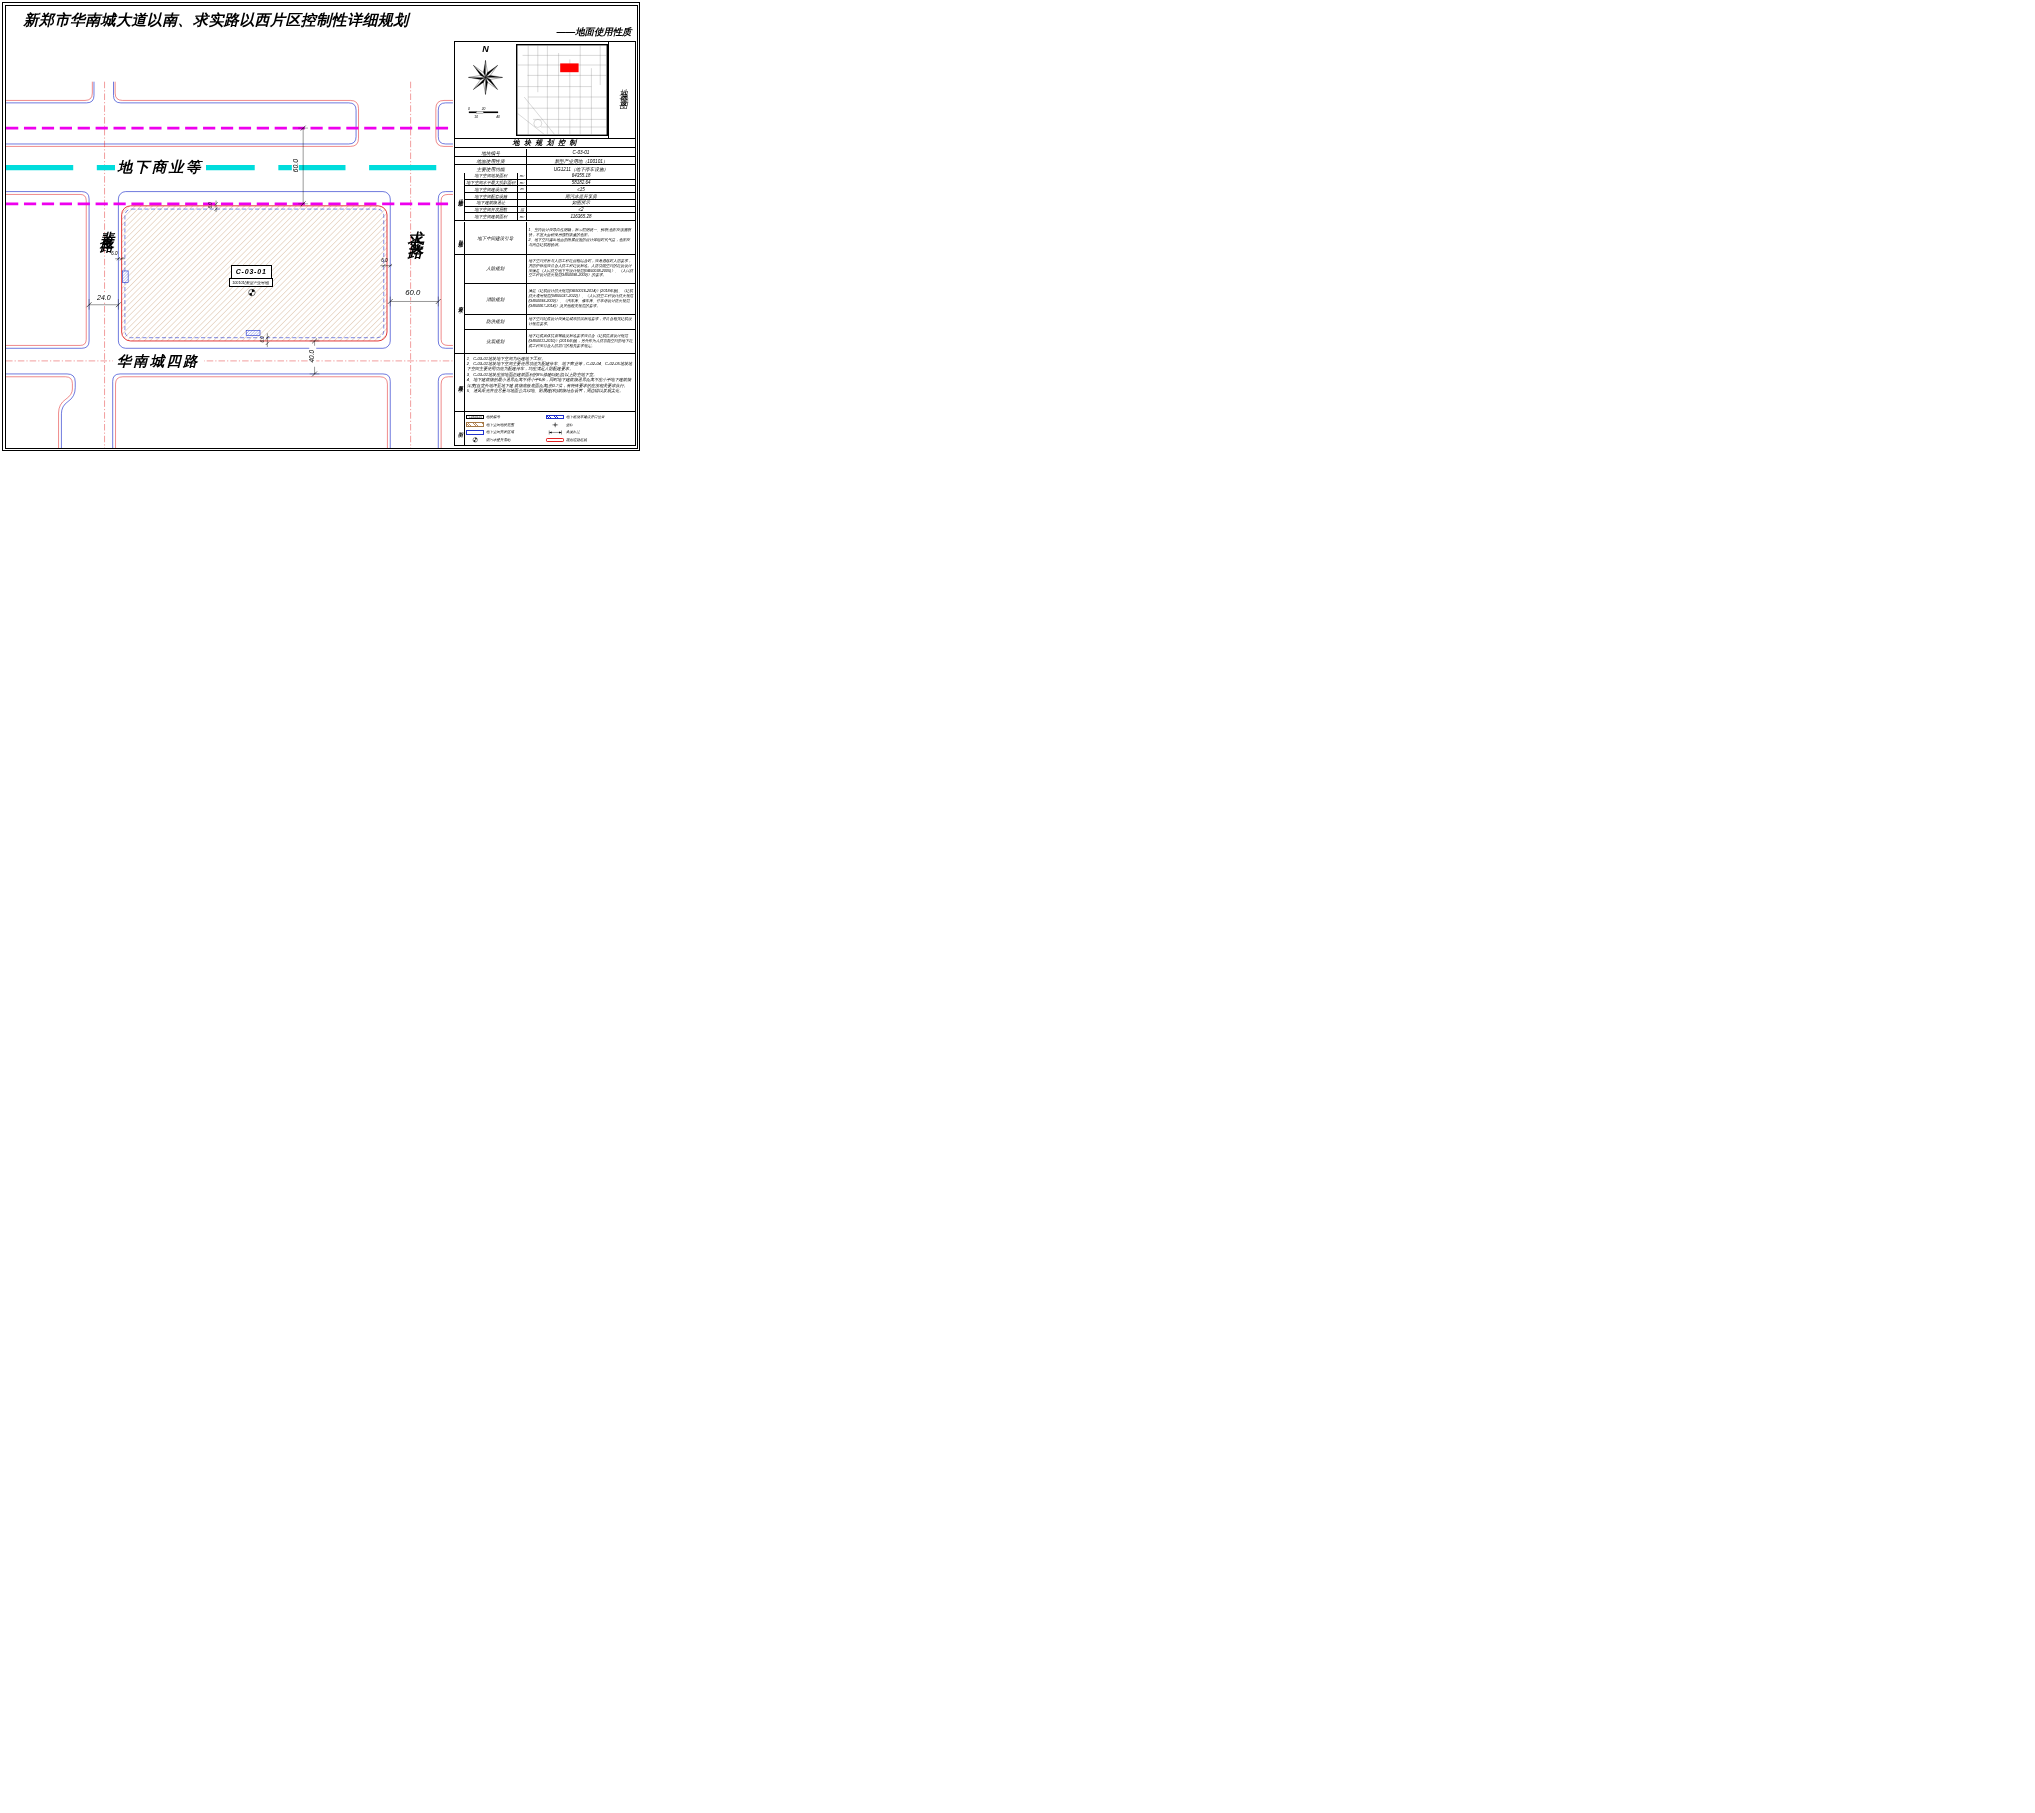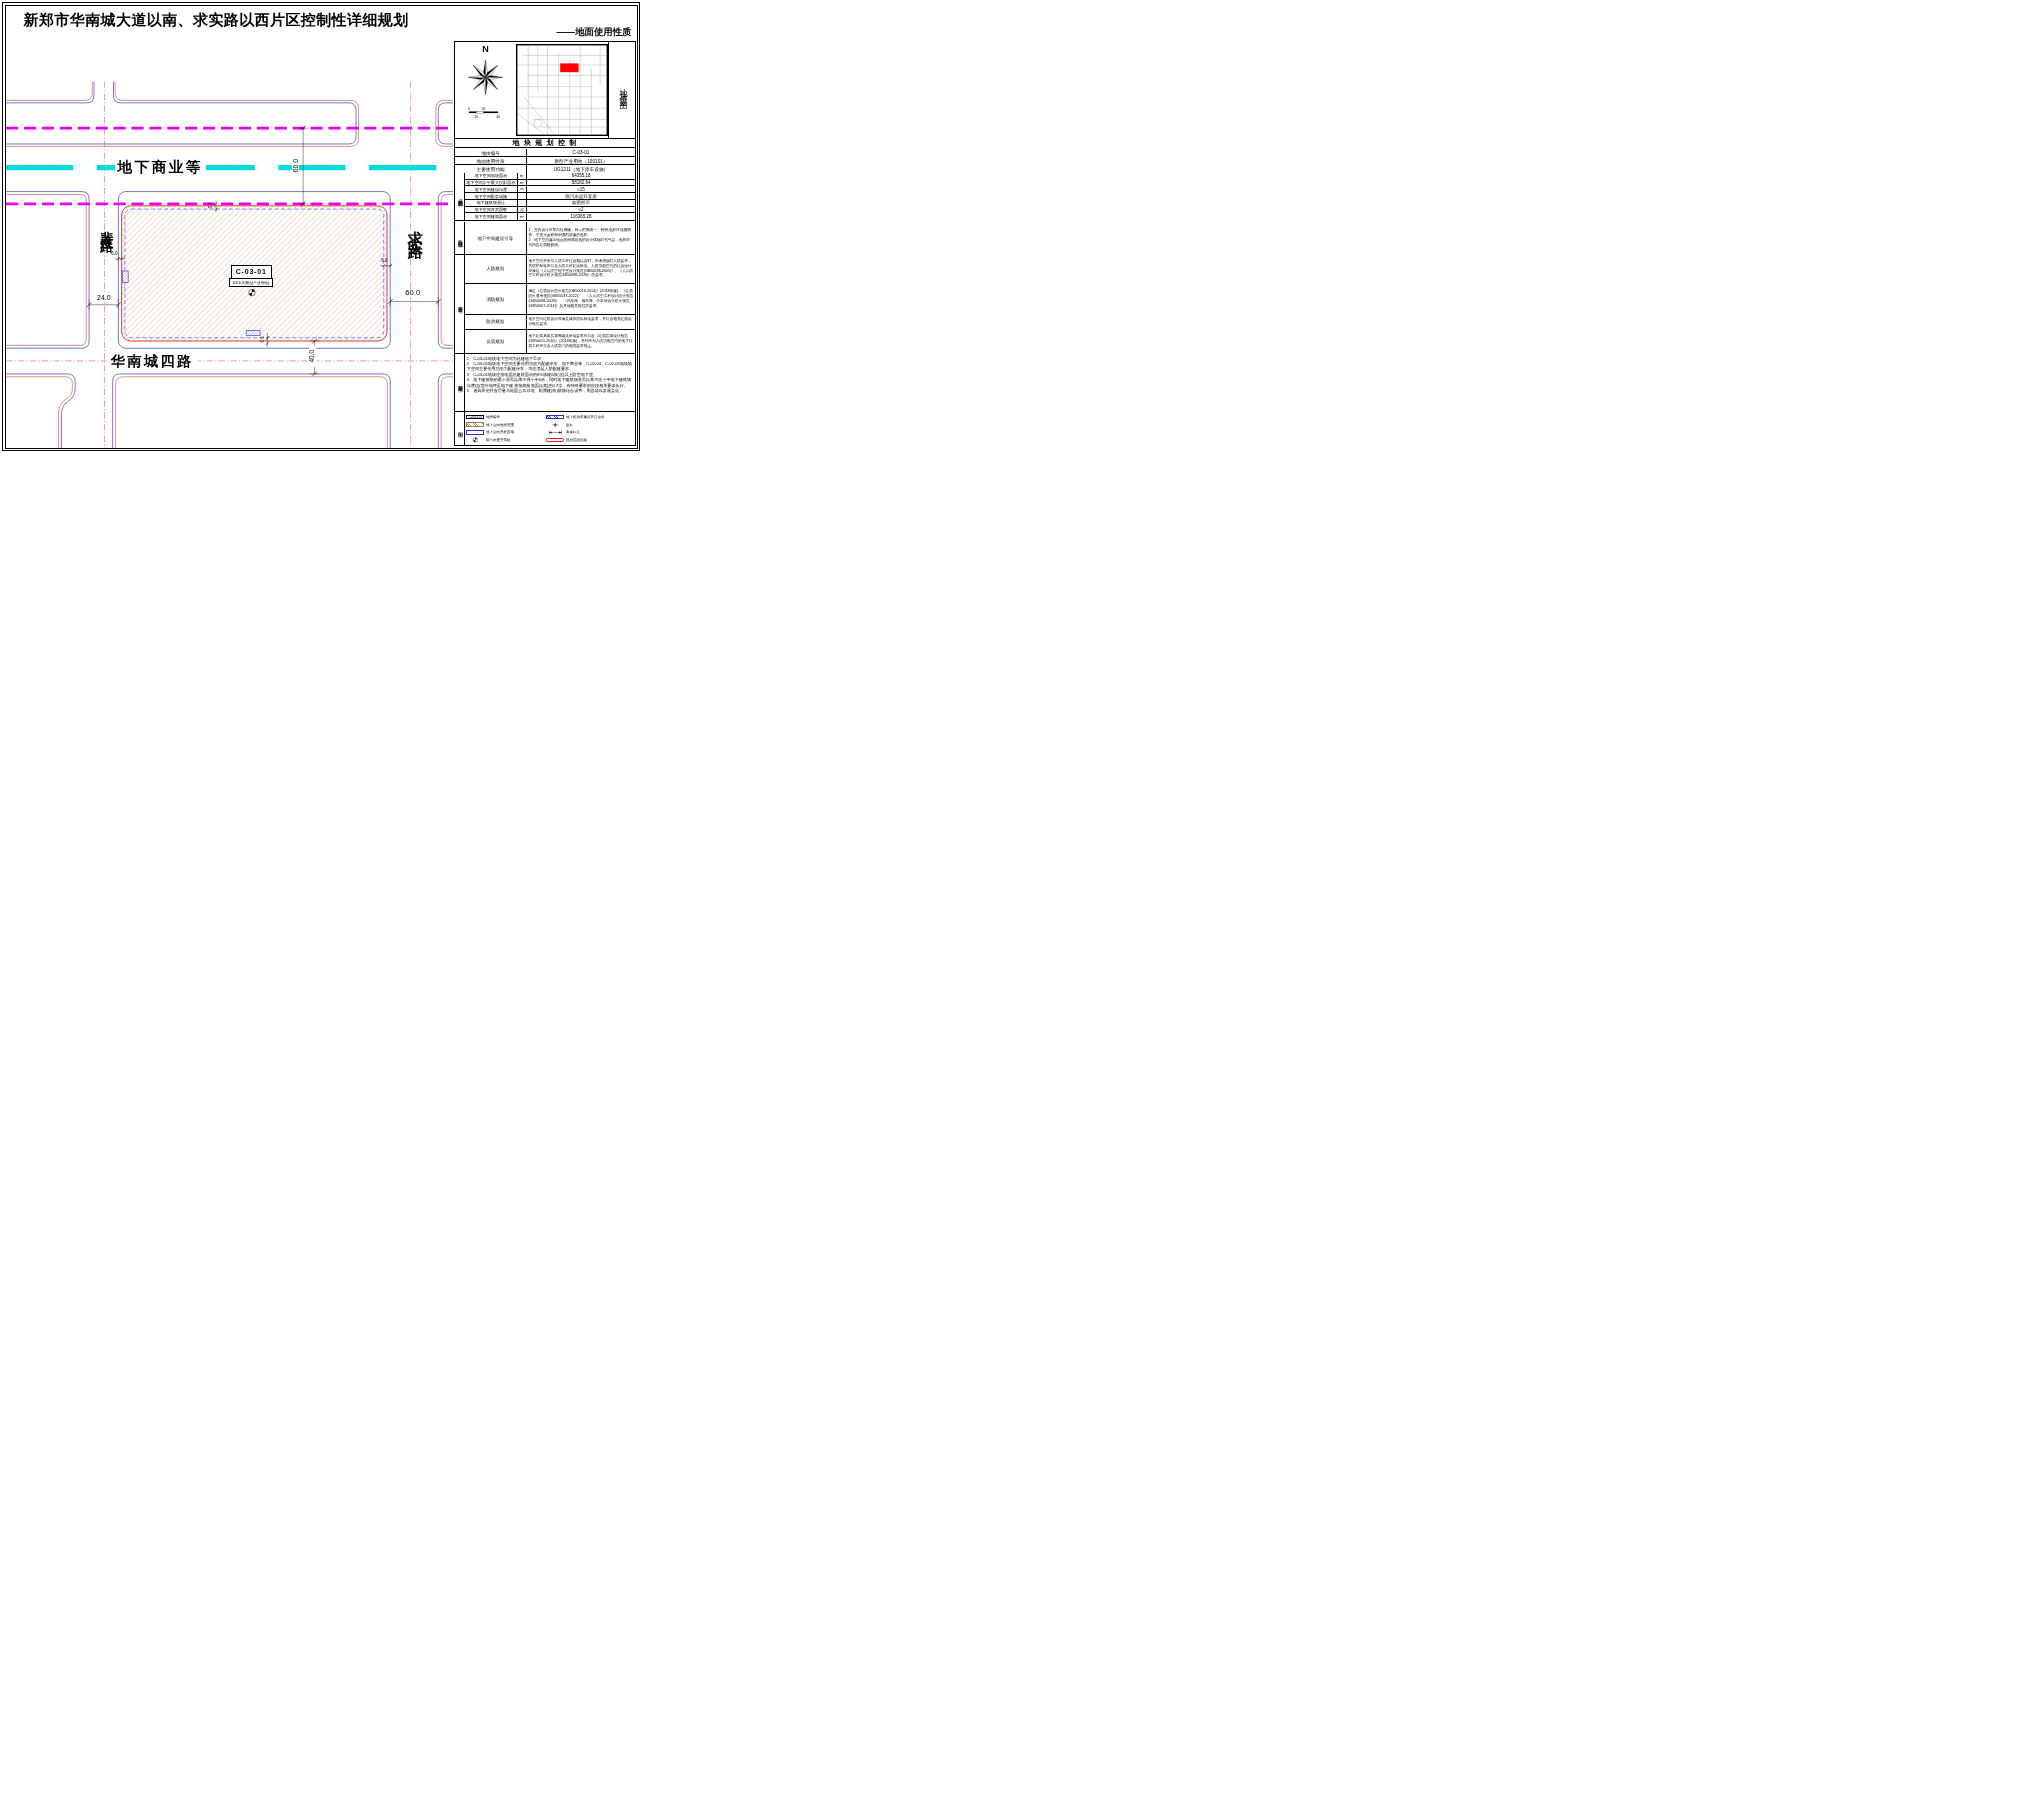--- a/index.html
+++ b/index.html
@@ -1,29 +1,29 @@
 <!DOCTYPE html>
 <html style="font-size:6.5px"><head>
 <meta charset="utf-8">
 <style>
   html,body{margin:0;padding:0;background:#fff;}
   .sheet{position:relative;width:642px;height:453px;background:#fff;overflow:hidden;
-         font-family:"Liberation Sans",sans-serif;color:#000;}
+         font-family:"Liberation Sans",sans-serif;color:#000;font-style:italic;}
   .frame-outer{position:absolute;inset:2px;border:0.6px solid #000;pointer-events:none;}
   .frame-inner{position:absolute;left:4.5px;top:4.5px;right:4.5px;bottom:4.5px;border:1.2px solid #000;pointer-events:none;}
 
   .main-title{position:absolute;left:23.6px;top:11.4px;font-size:15px;font-weight:bold;letter-spacing:0.4px;white-space:nowrap;}
   .sub-title{position:absolute;right:10.6px;top:26px;font-size:9.4px;font-weight:bold;}
 
   .map{position:absolute;left:5.7px;top:41px;width:447px;height:407px;}
   .map svg.base{position:absolute;left:0;top:0;}
   .maplabel{position:absolute;background:#fff;text-align:center;font-weight:bold;}
   .vtext{writing-mode:vertical-lr;text-orientation:upright;display:flex;align-items:center;justify-content:center;}
   .lbl-avenue{left:109px;top:117px;width:91px;height:18px;line-height:18px;font-size:14.7px;letter-spacing:2.4px;}
-  .lbl-road4{left:101px;top:312px;width:91px;height:17px;line-height:17px;font-size:14.2px;letter-spacing:2.4px;}
+  .lbl-road4{left:107px;top:312px;width:91px;height:17px;line-height:17px;font-size:14.2px;letter-spacing:2.4px;}
   .lbl-peidu{position:absolute;left:92px;top:155px;width:17px;height:61px;font-size:13.4px;font-weight:bold;letter-spacing:4.1px;}
   .lbl-qiushi{position:absolute;left:400px;top:152px;width:18px;height:72px;font-size:15px;font-weight:bold;letter-spacing:6.5px;}
   .dim{position:absolute;font-size:7px;text-align:center;background:#fff;line-height:1;}
   .rot{transform:rotate(-90deg);}
   .dim.small{font-size:4.5px;background:transparent;}
   .codebox-main{position:absolute;left:225px;top:224px;width:39px;height:11.8px;border:0.8px solid #000;background:#fff;
     font-size:7px;font-weight:bold;letter-spacing:0.8px;display:flex;align-items:center;justify-content:center;}
   .usebox-main{position:absolute;left:223px;top:237px;width:42px;height:7px;border:0.4px solid #000;background:#fff;
     font-size:3.7px;display:flex;align-items:center;justify-content:center;white-space:nowrap;}
 

